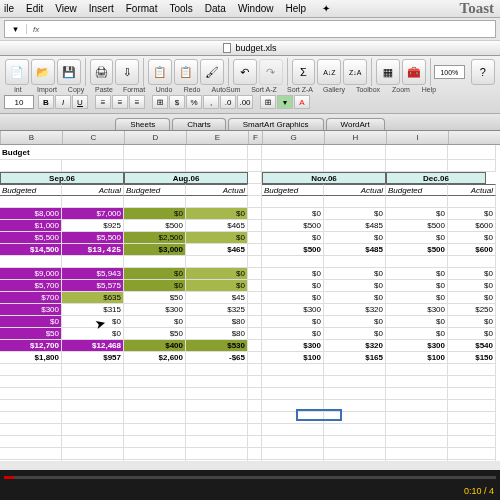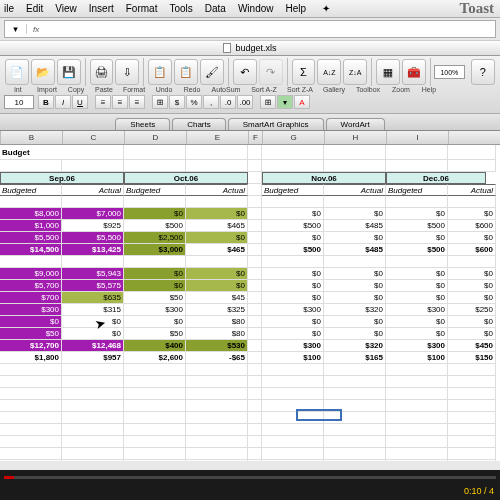--- a/index.html
+++ b/index.html
@@ -178,21 +178,21 @@
           <div class="cell " style="width: 62px;"></div>
           <div class="cell " style="width: 62px;"></div>
           <div class="cell " style="width: 14px;"></div>
           <div class="cell " style="width: 62px;"></div>
           <div class="cell " style="width: 62px;"></div>
           <div class="cell " style="width: 62px;"></div>
           <div class="cell " style="width: 48px;"></div>
         </div>
         <div class="row">
           <div class="cell hdr" style="width: 124px;">Sep.06</div>
-          <div class="cell hdr" style="width: 124px;">Oct.06</div>
+          <div class="cell hdr" style="width: 124px;">Aug.06</div>
           <div class="cell " style="width: 14px;"></div>
           <div class="cell hdr" style="width: 124px;">Nov.06</div>
           <div class="cell hdr" style="width: 100px;">Dec.06</div>
         </div>
         <div class="row">
           <div class="cell subhdr left" style="width: 62px;">Budgeted</div>
           <div class="cell subhdr" style="width: 62px;">Actual</div>
           <div class="cell subhdr left" style="width: 62px;">Budgeted</div>
           <div class="cell subhdr" style="width: 62px;">Actual</div>
           <div class="cell " style="width: 14px;"></div>
@@ -240,21 +240,21 @@
           <div class="cell olive" style="width: 62px;">$2,500</div>
           <div class="cell olive2" style="width: 62px;">$0</div>
           <div class="cell " style="width: 14px;"></div>
           <div class="cell " style="width: 62px;">$0</div>
           <div class="cell " style="width: 62px;">$0</div>
           <div class="cell " style="width: 62px;">$0</div>
           <div class="cell " style="width: 48px;">$0</div>
         </div>
         <div class="row">
           <div class="cell dgreen bold" style="width: 62px;">$14,500</div>
-          <div class="cell dgreen bold" style="width: 62px;">$13,425</div>
+          <div class="cell dgreen bold" style="width: 62px; font-family: Liberation Mono, monospace;">$13,425</div>
           <div class="cell olive bold" style="width: 62px;">$3,000</div>
           <div class="cell  bold" style="width: 62px;">$465</div>
           <div class="cell " style="width: 14px;"></div>
           <div class="cell  bold" style="width: 62px;">$500</div>
           <div class="cell  bold" style="width: 62px;">$485</div>
           <div class="cell  bold" style="width: 62px;">$500</div>
           <div class="cell  bold" style="width: 48px;">$600</div>
         </div>
         <div class="row">
           <div class="cell " style="width: 62px;"></div>
@@ -335,21 +335,21 @@
         </div>
         <div class="row">
           <div class="cell dgreen bold" style="width: 62px;">$12,700</div>
           <div class="cell dgreen bold" style="width: 62px;">$12,468</div>
           <div class="cell olive bold" style="width: 62px;">$400</div>
           <div class="cell olive bold" style="width: 62px;">$530</div>
           <div class="cell " style="width: 14px;"></div>
           <div class="cell  bold" style="width: 62px;">$300</div>
           <div class="cell  bold" style="width: 62px;">$320</div>
           <div class="cell  bold" style="width: 62px;">$300</div>
-          <div class="cell  bold" style="width: 48px;">$450</div>
+          <div class="cell  bold" style="width: 48px;">$540</div>
         </div>
         <div class="row">
           <div class="cell bold" style="width: 62px;">$1,800</div>
           <div class="cell bold" style="width: 62px;">$957</div>
           <div class="cell bold" style="width: 62px;">$2,600</div>
           <div class="cell bold" style="width: 62px;">-$65</div>
           <div class="cell " style="width: 14px;"></div>
           <div class="cell bold" style="width: 62px;">$100</div>
           <div class="cell bold" style="width: 62px;">$165</div>
           <div class="cell bold" style="width: 62px;">$100</div>

